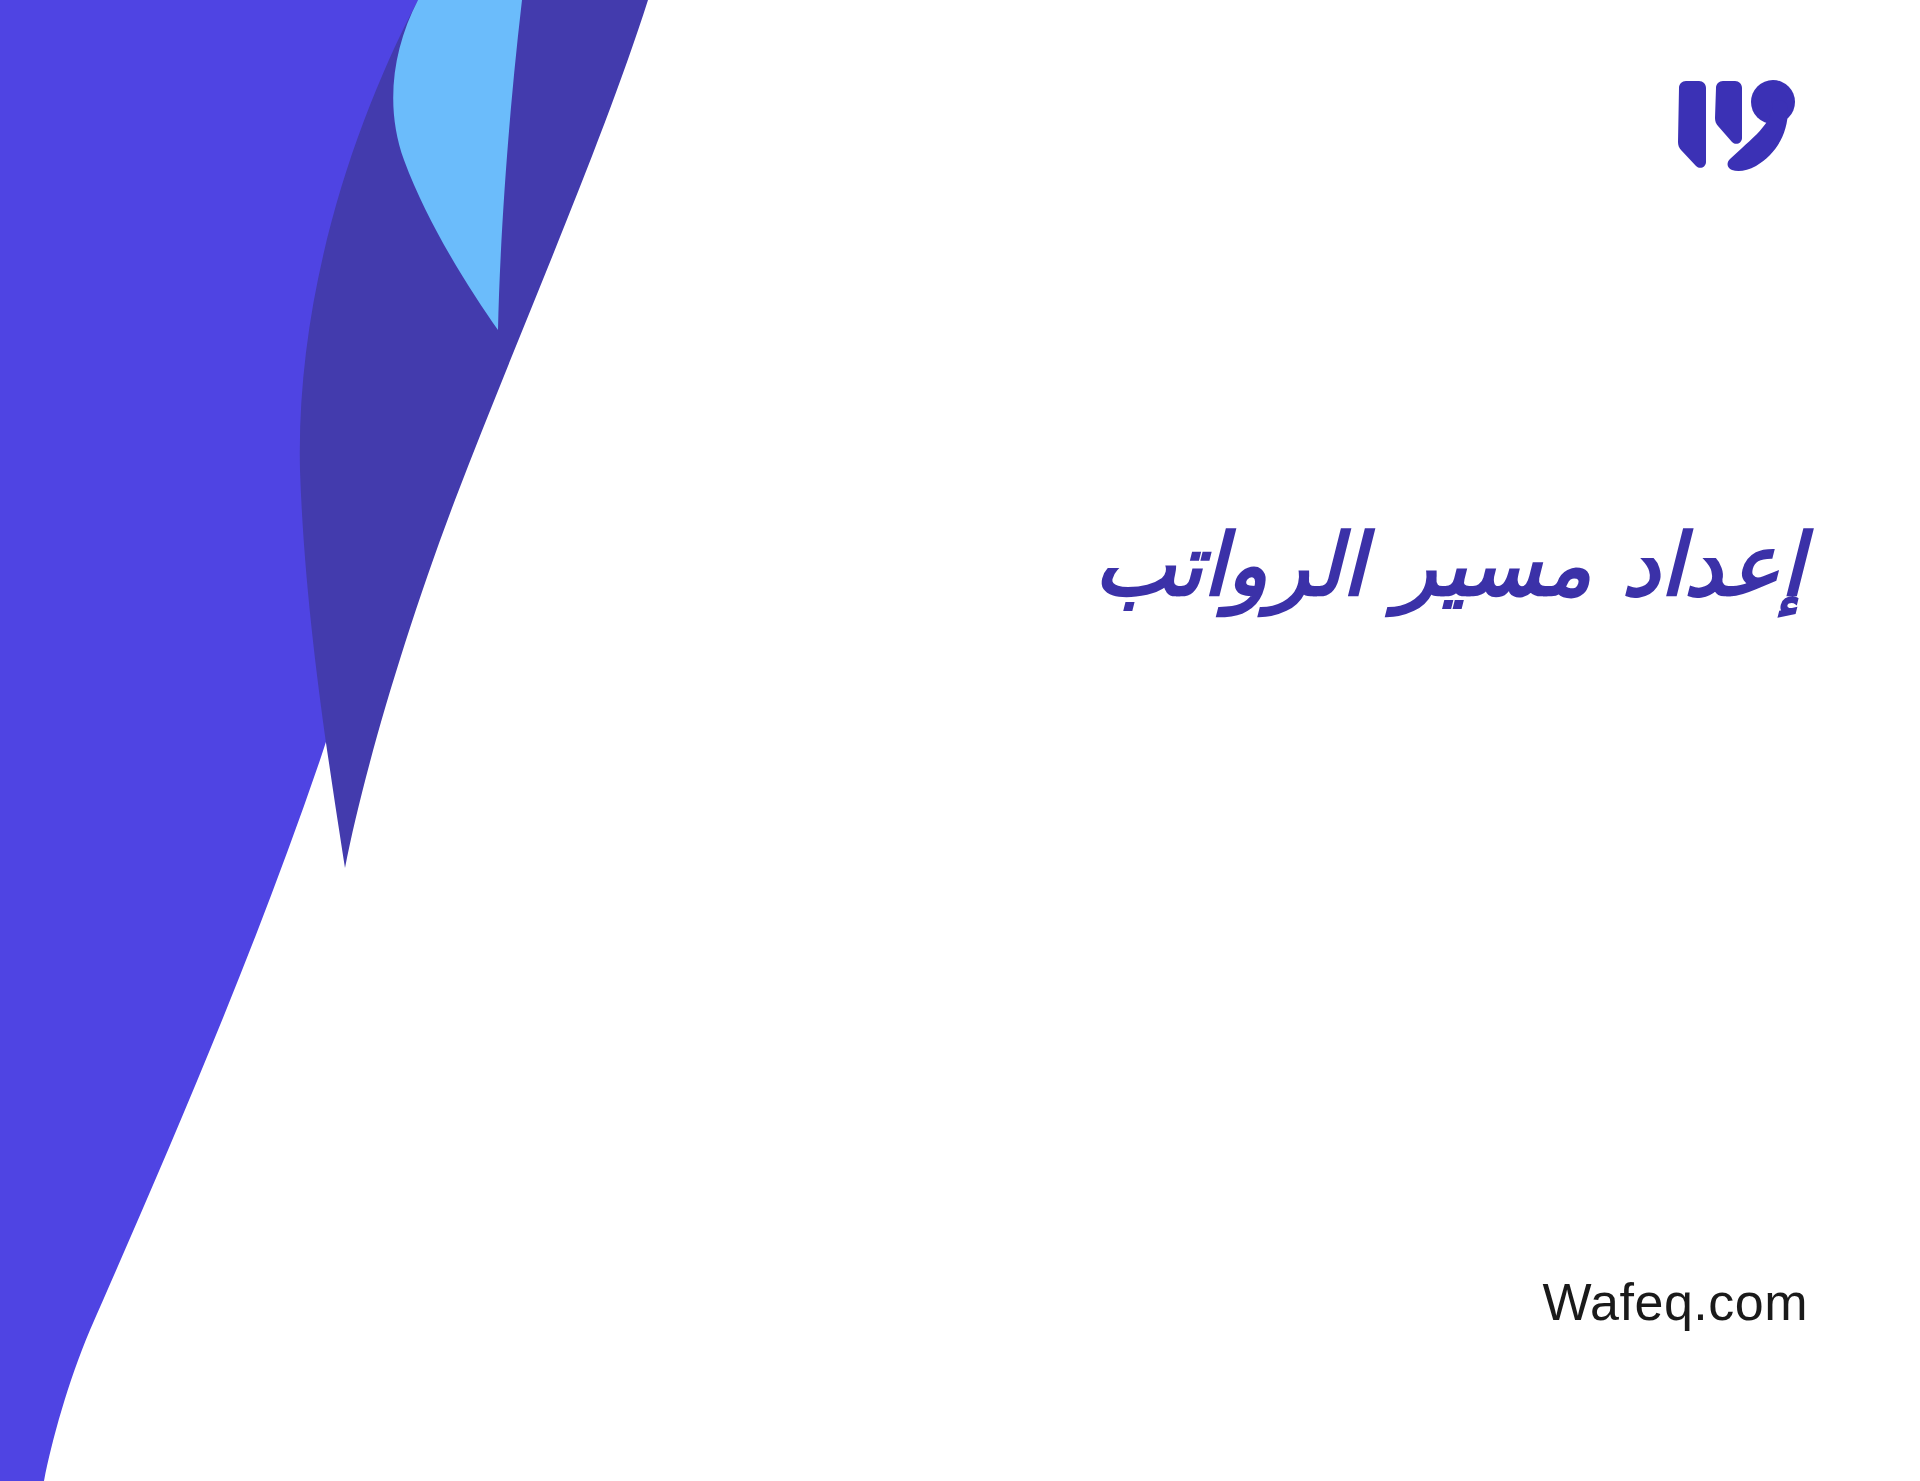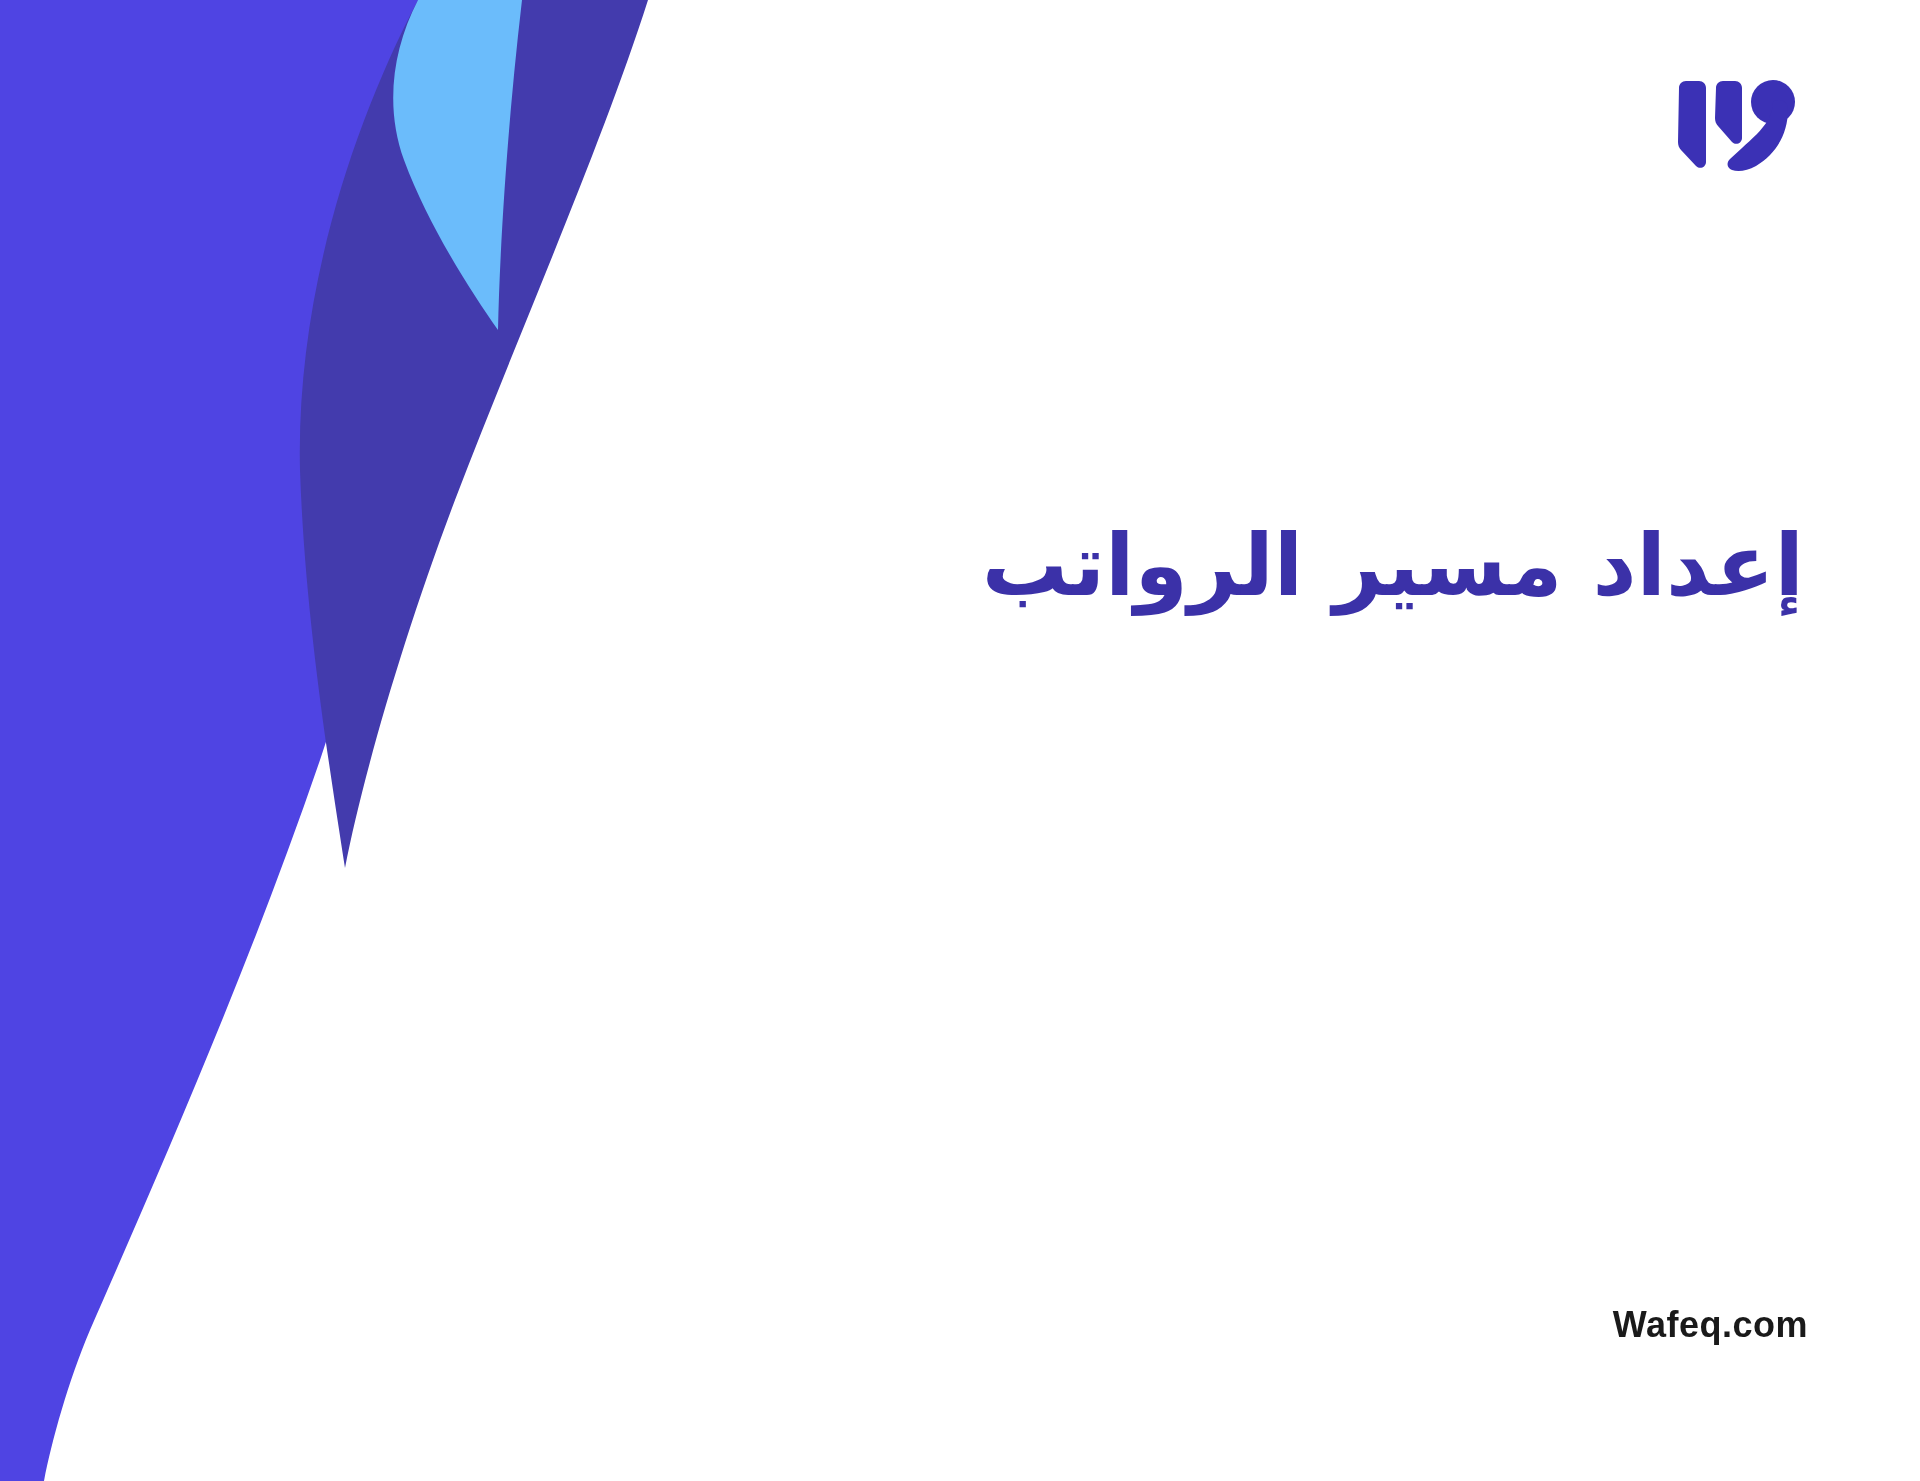--- a/index.html
+++ b/index.html
@@ -42,33 +42,33 @@
     direction: rtl;
     unicode-bidi: isolate;
   }
   #headline .hl-line {
     font-family: "DejaVu Sans", "Liberation Sans", sans-serif;
     font-weight: bold;
     font-size: 86px;
     line-height: 1.52;
     letter-spacing: 0px;
     white-space: nowrap;
+    font-style: italic;
   }
 
   
   #site-url {
     position: absolute;
     right: 112px;
     top: 1272px;
     font-family: "Liberation Sans", "DejaVu Sans", sans-serif;
-    font-size: 36px;
-    font-weight: 700;
+    font-size: 52px;
+    font-weight: 400;
     letter-spacing: 0.5px;
     white-space: nowrap;
-    margin-top: 32px;
   }
 </style>
 </head>
 <body>
 
 <div id="canvas" style="--bg: #ffffff; width: 1920px; height: 1481px;">
 
   <svg id="bg-art" viewBox="0 0 1920 1481" preserveAspectRatio="none" aria-hidden="true">
 
     <path id="shape-blue-slab" d="M0,0 L520,0 C470,250 400,520 320,760 C250,965 160,1170 90,1330 C68,1382 52,1440 44,1481 L0,1481 Z" fill="#4F44E3"></path>

